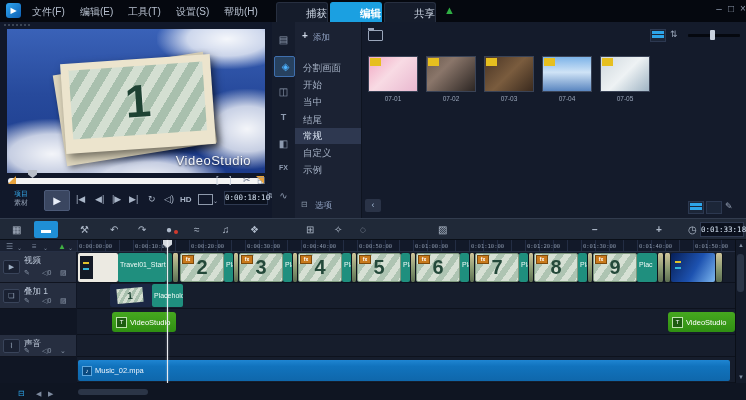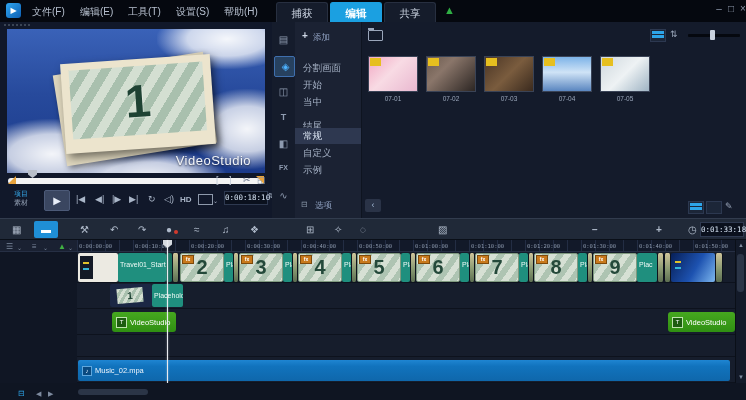--- a/index.html
+++ b/index.html
@@ -1,21 +1,21 @@
 <!DOCTYPE html>
 <html><head>
 <meta charset="utf-8">
 <style>
   html,body{margin:0;padding:0;background:#04060c;font-family:"Liberation Sans",sans-serif;}
   #app{position:relative;width:746px;height:400px;background:#10ésumé1624;background:#101624;overflow:hidden;color:#c6cfdd;font-size:10px;}
   
   .titlebar{position:absolute;left:0;top:0;width:746px;height:22px;background:#05080f;}
   .logo{position:absolute;left:6px;top:3px;width:15px;height:15px;border-radius:3px;background:linear-gradient(135deg,#2fa6f0,#0d5fb4);color:#fff;font-size:8px;text-align:center;line-height:15px;}
   .menu{position:absolute;top:5px;font-size:10px;color:#b7c0cf;}
-  .tab{position:absolute;top:2px;width:50px;height:20px;line-height:20px;text-align:center;font-size:10.5px;color:#cdd6e4;background:#151c2b;border:1px solid #272f40;border-bottom:none;border-radius:3px 3px 0 0;}
+  .tab{position:absolute;top:2px;width:50px;height:20px;line-height:20px;text-align:right;font-size:10.5px;color:#cdd6e4;background:#151c2b;border:1px solid #272f40;border-bottom:none;border-radius:3px 3px 0 0;}
   .tab.active{background:#1ba0e1;color:#fff;font-weight:bold;border-color:#1ba0e1;}
   .uparrow{position:absolute;top:4px;font-size:11px;color:#2fae44;font-weight:bold;}
   .winbtn{position:absolute;top:3px;font-size:10px;color:#8b96a8;width:14px;text-align:center;}
   
   .preview-panel{position:absolute;left:0;top:22px;width:272px;height:196px;background:#11182a;border-right:1px solid #060a12;}
   .video{position:absolute;left:7px;top:7px;width:258px;height:144px;background:linear-gradient(180deg,#3a62b8 0%,#274a9c 45%,#1b3a8a 100%);overflow:hidden;}
   .cloud{position:absolute;background:radial-gradient(ellipse at center,rgba(255,255,255,.95) 0%,rgba(255,255,255,.75) 40%,rgba(255,255,255,0) 72%);}
   .card-back{position:absolute;left:52px;top:34px;width:152px;height:92px;background:#ded6bd;transform:rotate(-9deg);box-shadow:2px 3px 6px rgba(0,0,0,.45);}
   .card{position:absolute;left:56px;top:30px;width:150px;height:90px;background:#ece4cd;transform:rotate(-4deg);box-shadow:3px 4px 8px rgba(0,0,0,.5);}
   .card-inner{position:absolute;left:8px;top:7px;right:8px;bottom:14px;background:repeating-linear-gradient(125deg,#d4dfd2 0 9px,#a9c0ae 9px 18px);display:flex;align-items:center;justify-content:center;}
@@ -161,21 +161,21 @@
   <div class="navbox" style="top:56px">
     <span class="navico active" style="left:-1px;top:4px">◈</span>
   </div>
 
   <div class="catlist">
     <span style="position:absolute;left:7px;top:8px;color:#cfd8e6;font-weight:bold;font-size:10px">+</span>
     <span style="position:absolute;left:18px;top:10px;font-size:8.5px;color:#8fa0c0">添加</span>
     <div class="catitem" style="top:38px">分割画面</div>
     <div class="catitem" style="top:55px">开始</div>
     <div class="catitem" style="top:72px">当中</div>
-    <div class="catitem" style="top:96px">结尾</div>
+    <div class="catitem" style="top:90px">结尾</div>
     <div class="catitem selected" style="top:106px">常规</div>
     <div class="catitem" style="top:123px">自定义</div>
     <div class="catitem" style="top:140px">示例</div>
     <span style="position:absolute;left:6px;top:178px;font-size:8px;color:#8a96a8">⊟</span>
     <span style="position:absolute;left:20px;top:178px;font-size:8.5px;color:#8fa0c0">选项</span>
   </div>
 
   <div class="gallery"></div>
   <div class="folder"></div>
   <div class="listview">
@@ -258,20 +258,41 @@
     <span class="rlabel" style="left:226px">0:00:40:00</span>
     <span class="rlabel" style="left:282px">0:00:50:00</span>
     <span class="rlabel" style="left:338px">0:01:00:00</span>
     <span class="rlabel" style="left:394px">0:01:10:00</span>
     <span class="rlabel" style="left:450px">0:01:20:00</span>
     <span class="rlabel" style="left:506px">0:01:30:00</span>
     <span class="rlabel" style="left:562px">0:01:40:00</span>
     <span class="rlabel" style="left:618px">0:01:50:00</span>
   </div>
 
+  <div class="trackhdr" style="top:252px;height:31px">
+    <span class="ttype">▶</span>
+    <span class="tname">视频</span>
+    <span class="thico" style="left:24px;top:17px">✎</span>
+    <span class="thico" style="left:42px;top:17px">◁0</span>
+    <span class="thico" style="left:60px;top:17px">▨</span>
+  </div>
+  <div class="trackhdr" style="top:283px;height:26px">
+    <span class="ttype">❏</span>
+    <span class="tname">叠加 1</span>
+    <span class="thico" style="left:24px;top:14px">✎</span>
+    <span class="thico" style="left:42px;top:14px">◁0</span>
+    <span class="thico" style="left:60px;top:14px">▨</span>
+  </div>
+  <div class="trackhdr" style="top:335px;height:22px">
+    <span class="ttype">⌇</span>
+    <span class="tname">声音</span>
+    <span class="thico" style="left:24px;top:12px">✎</span>
+    <span class="thico" style="left:42px;top:12px">◁0</span>
+    <span class="thico" style="left:60px;top:12px">⌄</span>
+  </div>
 
   <div class="trow" style="top:252px;height:31px">
     <div class="clip" style="left:1px;top:1px;width:40px;height:29px;background:#eceae2">
       <div class="thumbpix" style="left:2px;top:3px;width:13px;height:23px">
         <div class="pix" style="left:3px;top:6px;background:#e0c22a"></div>
         <div class="pix" style="left:3px;top:12px;background:#35b6d8"></div>
       </div>
     </div>
     <div class="clip teal" style="left:41px;top:1px;width:48px;height:29px">
         <span>Travel01_Starto</span>

